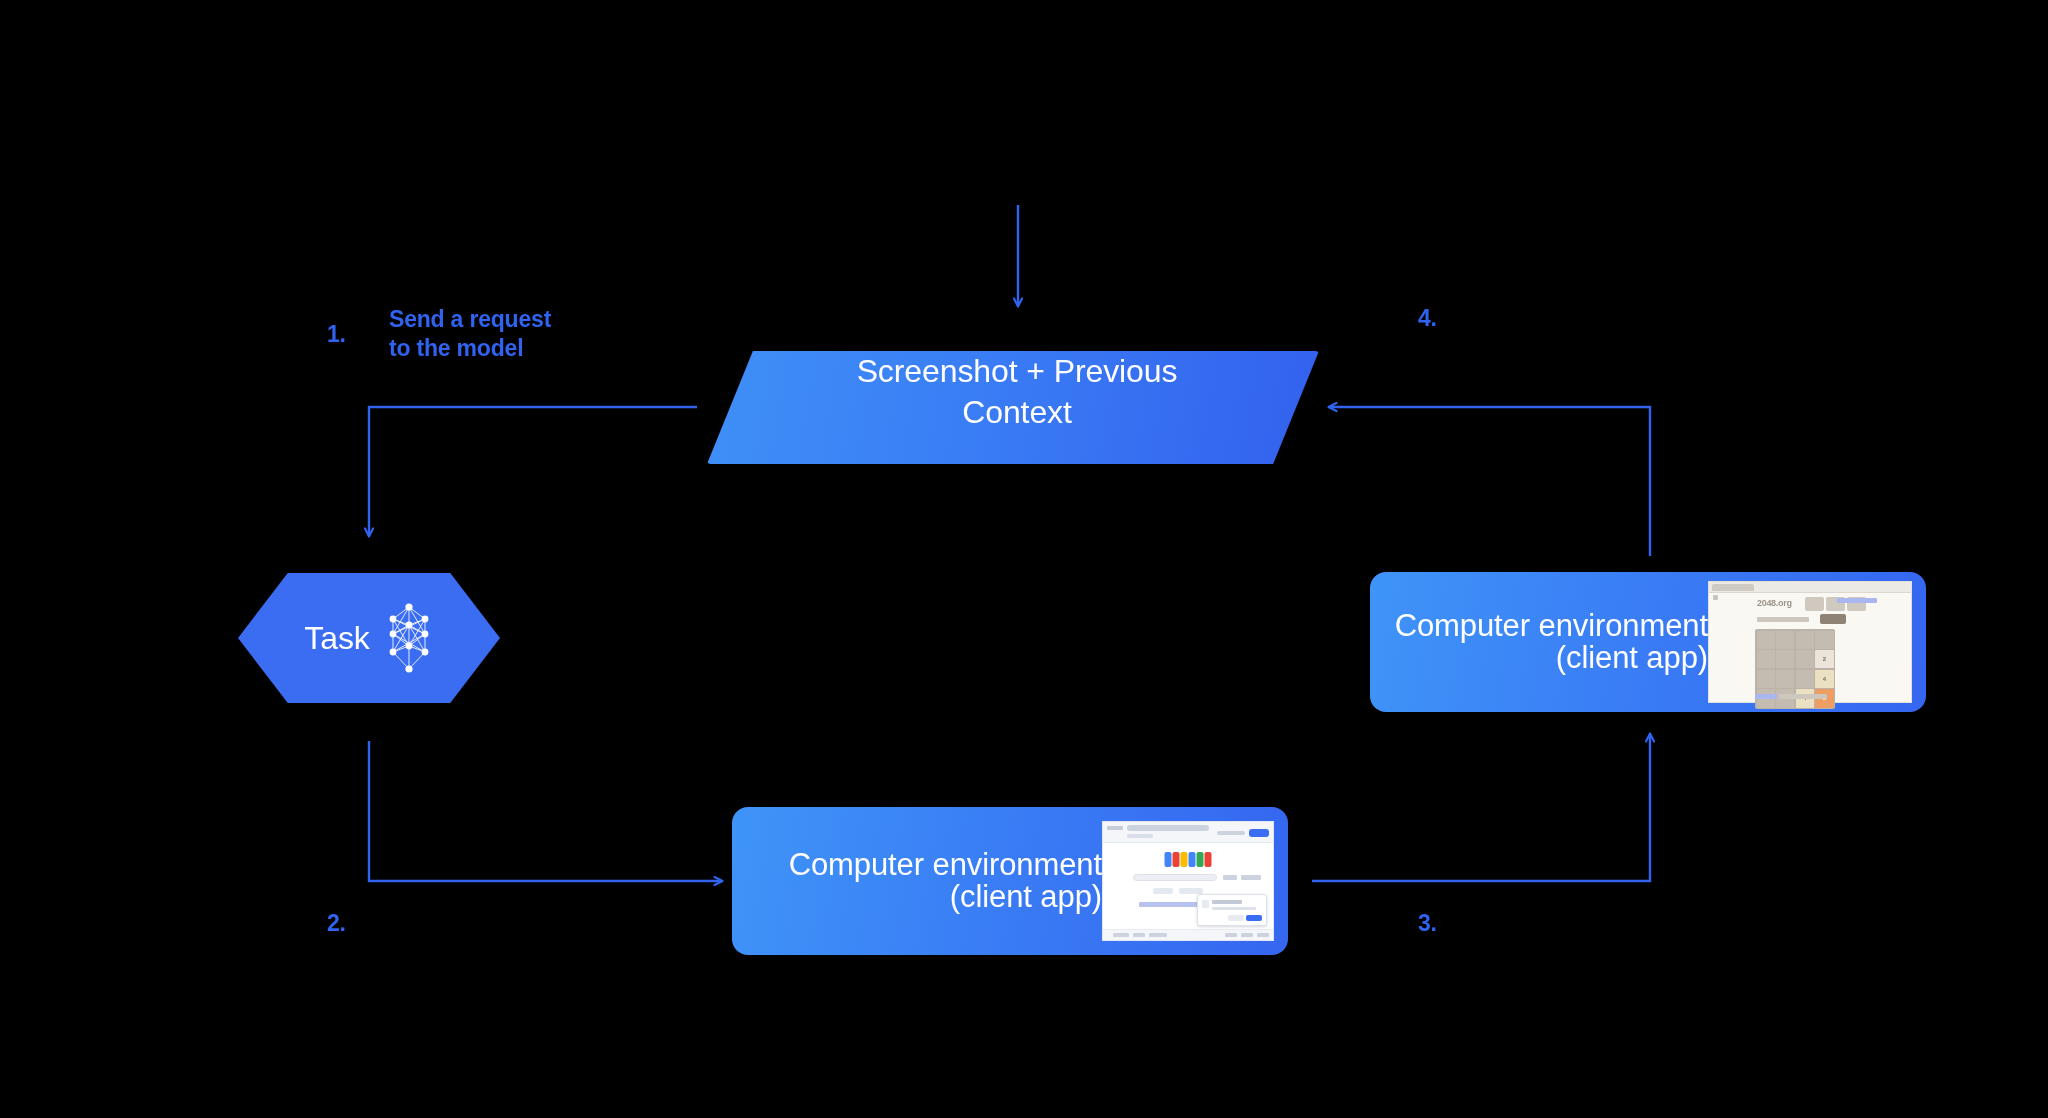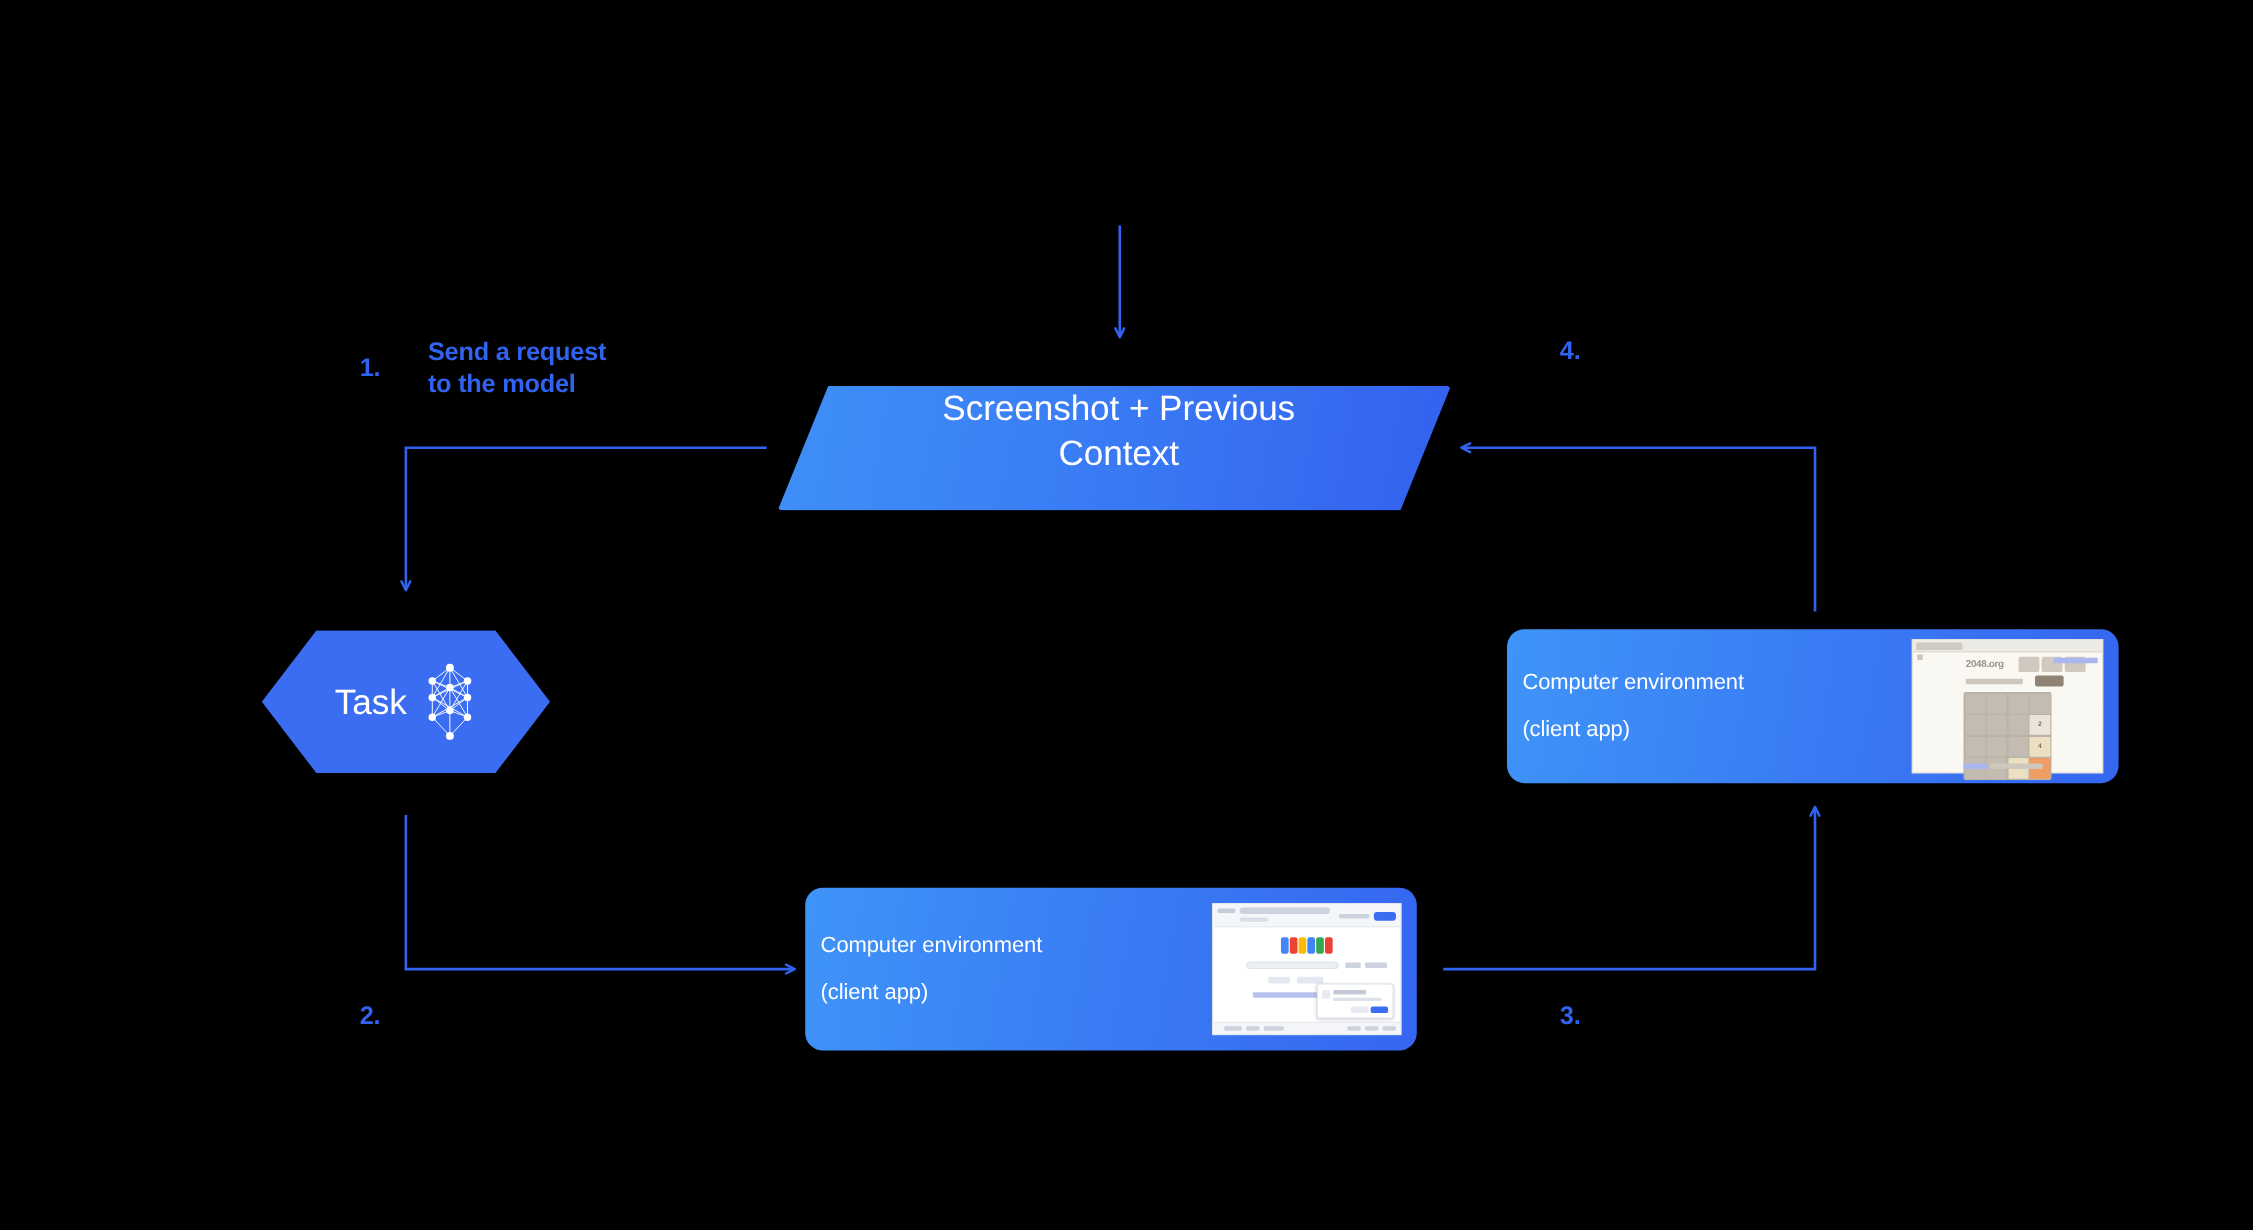--- a/index.html
+++ b/index.html
@@ -124,36 +124,36 @@
   }
   .env-card.bottom {
     left: 732px;
     top: 807px;
     width: 556px;
     height: 148px;
     background: linear-gradient(100deg, #3f94f8 0%, #3a7ef5 45%, #3566f0 100%);
   }
   .env-label {
     color: #ffffff;
-    font-size: 20px;
-    line-height: 43px;
-    text-align: left;
+    font-size: 31px;
+    line-height: 32px;
+    text-align: right;
     white-space: pre-line;
     flex: 1 1 auto;
     letter-spacing: -0.1px;
     padding-left: 14px;
   }
   .thumb-wrap {
     flex: 0 0 auto;
     margin-right: 14px;
   }
 
   
   .thumb-2048 {
-    width: 174px;
+    width: 204px;
     height: 122px;
     background: #faf8f2;
     border: 1px solid #e3e0d8;
     box-sizing: border-box;
     position: relative;
   }
   .t2048-chrome {
     position: absolute;
     left: 0; top: 0;
     width: 100%;

